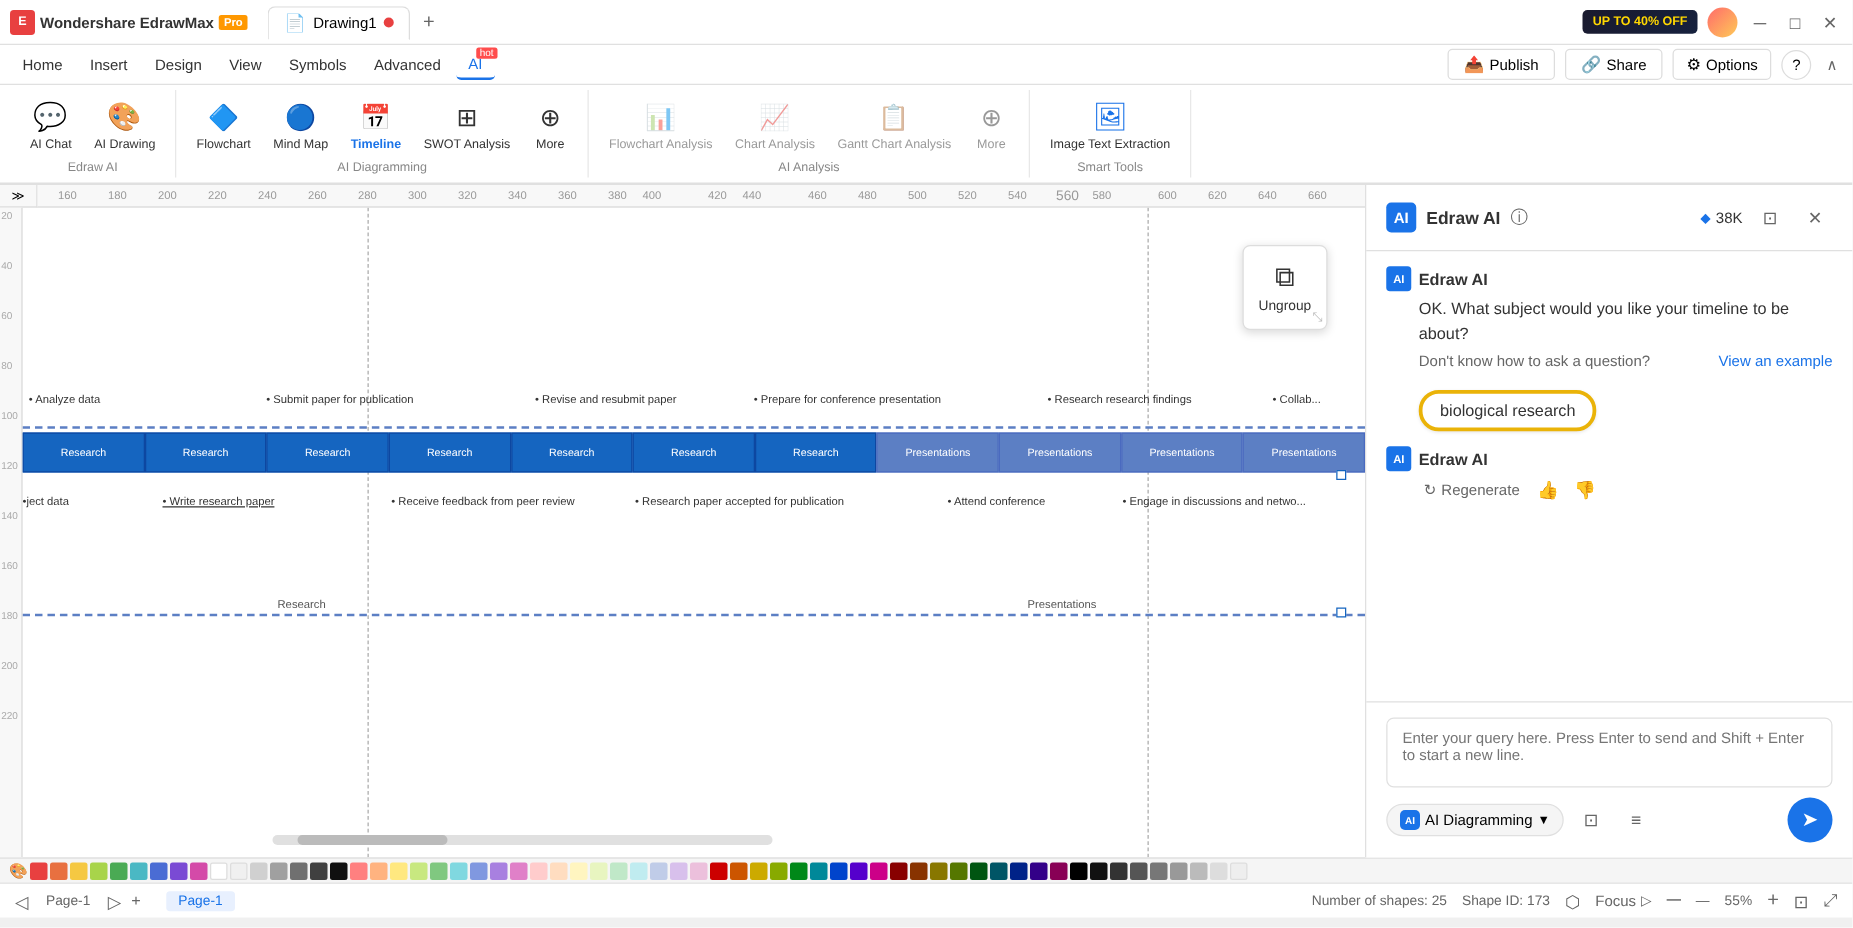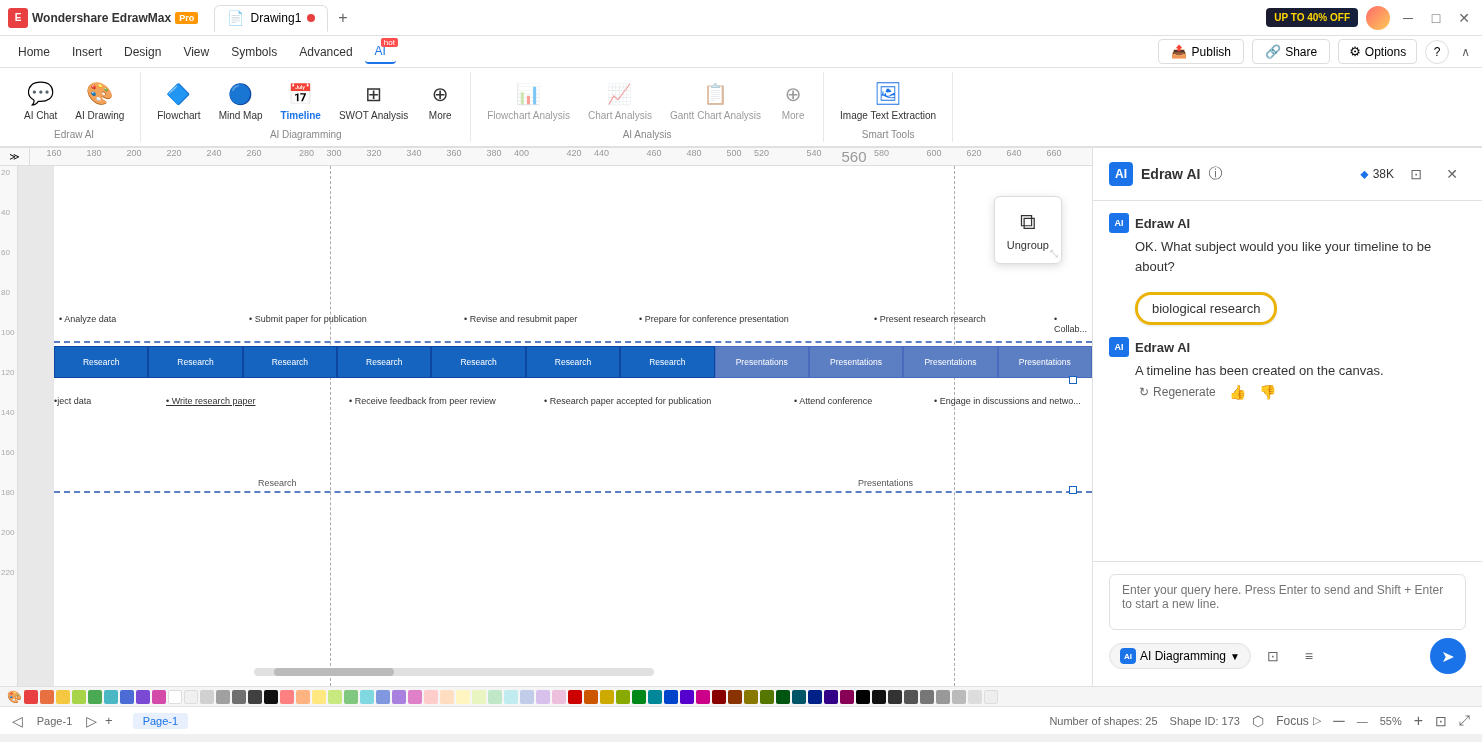--- a/index.html
+++ b/index.html
@@ -158,21 +158,21 @@
     .color-swatch { width: 14px; height: 14px; border-radius: 2px; cursor: pointer; flex-shrink: 0; }
     .color-picker-btn { width: 14px; height: 14px; cursor: pointer; font-size: 12px; display: flex; align-items: center; justify-content: center; color: #666; }
 
     
     .page-tabs { display: flex; align-items: center; gap: 4px; }
     .page-tab { padding: 2px 10px; font-size: 11px; cursor: pointer; border-radius: 3px; }
     .page-tab.active { color: #1a73e8; background: #e8f0fe; }
 
     .canvas-full { display: flex; flex-direction: column; flex: 1; position: relative; }
     .ruler-row { display: flex; height: 18px; }
-    .canvas-body { display: flex; flex: 1; overflow: hidden; gap: 36px; }
+    .canvas-body { display: flex; flex: 1; overflow: hidden; }
 
     
     .vruler { width: 18px; background: #f8f8f8; border-right: 1px solid #ddd; font-size: 8px; color: #aaa; display: flex; flex-direction: column; gap: 0; }
     .vruler-mark { height: 40px; display: flex; align-items: flex-start; padding-top: 2px; padding-left: 1px; }
 
     
     .hscroll { height: 8px; background: #e0e0e0; border-radius: 4px; position: absolute; bottom: 4px; left: 100px; width: 400px; }
     .hscroll-thumb { height: 8px; background: #bbb; border-radius: 4px; width: 120px; margin-left: 20px; }
   </style>
 </head>
@@ -314,35 +314,35 @@
         <span style="font-size:10px;">≫</span>
       </div>
       <div style="flex:1; height:18px; background:#f8f8f8; border-bottom:1px solid #ddd; display:flex; align-items:center; overflow:hidden; padding-left:4px;">
         <div style="display:flex; gap:0;">
           <div style="min-width:40px; font-size:9px; color:#999; text-align:center;">160</div>
           <div style="min-width:40px; font-size:9px; color:#999; text-align:center;">180</div>
           <div style="min-width:40px; font-size:9px; color:#999; text-align:center;">200</div>
           <div style="min-width:40px; font-size:9px; color:#999; text-align:center;">220</div>
           <div style="min-width:40px; font-size:9px; color:#999; text-align:center;">240</div>
           <div style="min-width:40px; font-size:9px; color:#999; text-align:center;">260</div>
-          <div style="min-width:40px; font-size:9px; color:#999; text-align:right;">280</div>
+          <div style="min-width:40px; font-size:9px; color:#999; text-align:center;">280</div>
           <div style="min-width:40px; font-size:9px; color:#999; text-align:center;">300</div>
           <div style="min-width:40px; font-size:9px; color:#999; text-align:center;">320</div>
           <div style="min-width:40px; font-size:9px; color:#999; text-align:center;">340</div>
           <div style="min-width:40px; font-size:9px; color:#999; text-align:center;">360</div>
           <div style="min-width:40px; font-size:9px; color:#999; text-align:center;">380</div>
           <div style="min-width:40px; font-size:9px; color:#999; text-align:left;">400</div>
           <div style="min-width:40px; font-size:9px; color:#999; text-align:center;">420</div>
           <div style="min-width:40px; font-size:9px; color:#999; text-align:left;">440</div>
           <div style="min-width:40px; font-size:9px; color:#999; text-align:center;">460</div>
           <div style="min-width:40px; font-size:9px; color:#999; text-align:center;">480</div>
           <div style="min-width:40px; font-size:9px; color:#999; text-align:center;">500</div>
-          <div style="min-width:40px; font-size:9px; color:#999; text-align:left;">520</div>
+          <div style="min-width:40px; font-size:9px; color:#999; text-align:center;">520</div>
           <div style="min-width:40px; font-size:9px; color:#999; text-align:center;">540</div>
-          <div style="min-width:40px; font-size:15px; color:#999; text-align:center;">560</div>
+          <div style="min-width:40px; font-size:11px; color:#999; text-align:center;">560</div>
           <div style="min-width:40px; font-size:9px; color:#999; text-align:left;">580</div>
           <div style="min-width:40px; font-size:9px; color:#999; text-align:center;">600</div>
           <div style="min-width:40px; font-size:9px; color:#999; text-align:center;">620</div>
           <div style="min-width:40px; font-size:9px; color:#999; text-align:center;">640</div>
           <div style="min-width:40px; font-size:9px; color:#999; text-align:center;">660</div>
         </div>
       </div>
     </div>
 
     <div class="canvas-body" style="display:flex; flex:1; overflow:hidden;">
@@ -370,21 +370,21 @@
           <div style="position:absolute; top:30px; left:0; right:0;">
 
             <div style="position:absolute; top:145px; left:0; right:0; border-top:2px dashed #5c7fc4;"></div>
 
             <div style="position:absolute; top:295px; left:0; right:0; border-top:2px dashed #5c7fc4;"></div>
 
             <div style="position:absolute; top:118px; left:5px; font-size:9px; color:#333;">• Analyze data</div>
             <div style="position:absolute; top:118px; left:195px; font-size:9px; color:#333;">• Submit paper for publication</div>
             <div style="position:absolute; top:118px; left:410px; font-size:9px; color:#333;">• Revise and resubmit paper</div>
             <div style="position:absolute; top:118px; left:585px; font-size:9px; color:#333;">• Prepare for conference presentation</div>
-            <div style="position:absolute; top:118px; left:820px; font-size:9px; color:#333;">• Present research research</div>
+            <div style="position:absolute; top:118px; left:820px; font-size:9px; color:#333;">• Research research findings</div>
             <div style="position:absolute; top:118px; left:1000px; font-size:9px; color:#333;">• Collab...</div>
 
             <div style="position:absolute; top:150px; left:0; right:0; height:32px; display:flex;">
               <div style="flex:1; background:#1565c0; border:1px solid #0d47a1; display:flex; align-items:center; justify-content:center; color:white; font-size:8.5px; font-weight:500;">Research</div>
               <div style="flex:1; background:#1565c0; border:1px solid #0d47a1; display:flex; align-items:center; justify-content:center; color:white; font-size:8.5px; font-weight:500;">Research</div>
               <div style="flex:1; background:#1565c0; border:1px solid #0d47a1; display:flex; align-items:center; justify-content:center; color:white; font-size:8.5px; font-weight:500;">Research</div>
               <div style="flex:1; background:#1565c0; border:1px solid #0d47a1; display:flex; align-items:center; justify-content:center; color:white; font-size:8.5px; font-weight:500;">Research</div>
               <div style="flex:1; background:#1565c0; border:1px solid #0d47a1; display:flex; align-items:center; justify-content:center; color:white; font-size:8.5px; font-weight:500;">Research</div>
               <div style="flex:1; background:#1565c0; border:1px solid #0d47a1; display:flex; align-items:center; justify-content:center; color:white; font-size:8.5px; font-weight:500;">Research</div>
               <div style="flex:1; background:#1565c0; border:1px solid #0d47a1; display:flex; align-items:center; justify-content:center; color:white; font-size:8.5px; font-weight:500;">Research</div>
@@ -446,34 +446,37 @@
     <div class="ai-messages">
 
       <div>
         <div class="msg-header">
           <div class="msg-logo">
             <span class="msg-logo-txt">AI</span>
           </div>
           <span class="msg-name">Edraw AI</span>
         </div>
         <div class="msg-body">OK. What subject would you like your timeline to be about?</div>
+        <div style="display:flex; align-items:center; margin-left:26px; margin-top:6px;">
+          <span class="msg-dont-know" style="margin-left:0;">Don't know how to ask a question?</span>
+          <span class="view-example">View an example</span>
+        </div>
       </div>
 
       <div style="margin-top:4px;">
         <span class="suggestion-chip">biological research</span>
       </div>
 
       <div>
         <div class="msg-header">
           <div class="msg-logo">
             <span class="msg-logo-txt">AI</span>
           </div>
           <span class="msg-name">Edraw AI</span>
         </div>
-        <div class="msg-body">A timeline has been created on the canvas.</div>
         <div class="regen-row">
           <button class="regen-btn">
             <span>↻</span>
             <span>Regenerate</span>
           </button>
           <button class="feedback-btn">👍</button>
           <button class="feedback-btn">👎</button>
         </div>
       </div>
     </div>

